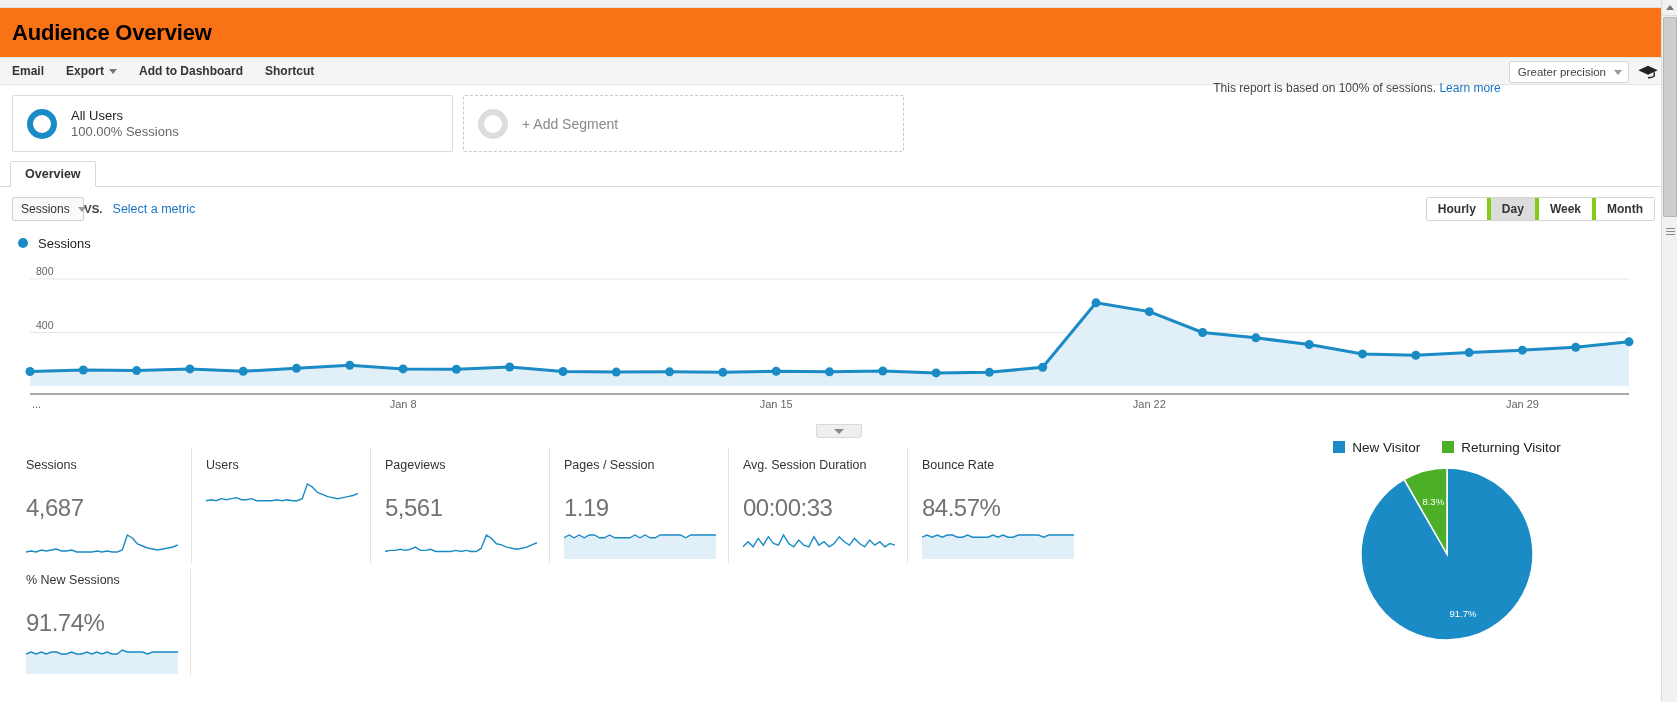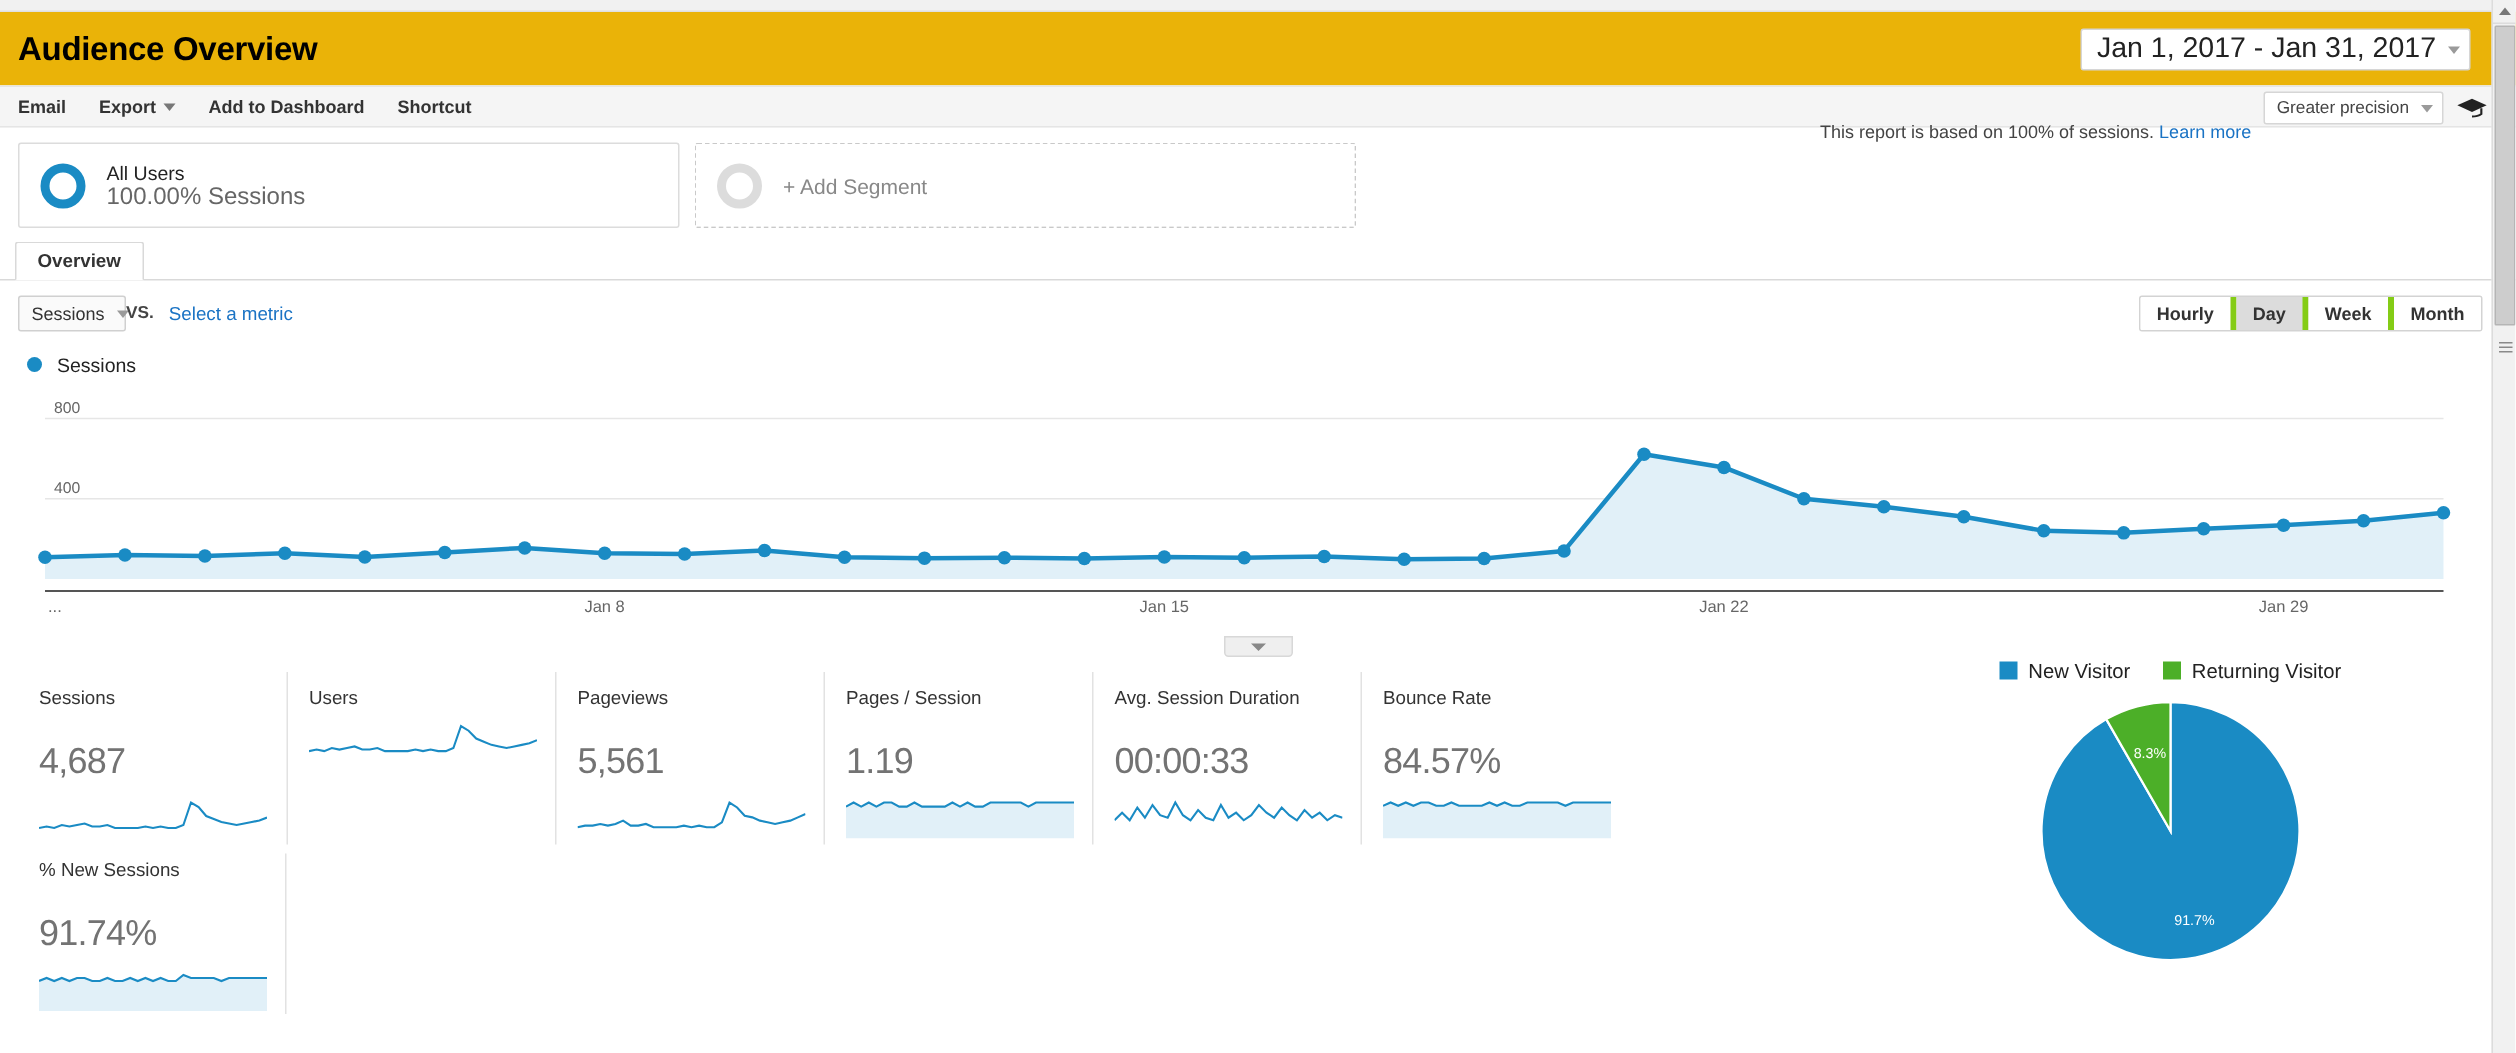--- a/index.html
+++ b/index.html
@@ -10,21 +10,21 @@
     background:#fff; color:#000; overflow:hidden;
     font-size:13px;
   }
   .page { position:relative; width:1677px; height:702px; background:#fff; }
 
   
   .topstrip { height:8px; background:#f1f1f1; border-bottom:1px solid #e0e0e0; }
 
   
   .header {
-    height:49px; background:#eab308; position:relative;
+    height:49px; background:#f97316; position:relative;
     display:flex; align-items:center; padding:0 12px;
   }
   .page-title { font-size:22px; font-weight:bold; color:#000; letter-spacing:-.2px; }
   .daterange {
     position:absolute; right:30px; top:11px;
     display:flex; align-items:center;
     border:1px solid #d6d6d6; background:#fff;
     height:28px; padding:0 6px 0 10px; border-radius:2px;
   }
   .daterange .dr-text { font-size:19px; color:#222; white-space:nowrap; }
@@ -50,21 +50,21 @@
   
   .segbar { padding:10px 12px 0 12px; display:flex; gap:10px; background:#fff; }
   .segment {
     width:441px; height:57px; border:1px solid #dcdcdc; border-radius:2px;
     display:flex; align-items:center; padding:0 14px; background:#fff;
   }
   .segment.add { width:441px; border:1px dashed #c9c9c9; }
   .donut { width:30px; height:30px; border-radius:50%; border:6px solid #1a8bc4; margin-right:14px; flex:0 0 auto; }
   .donut.gray { border-color:#dcdcdc; }
   .seg-text .seg-name { font-size:13px; color:#222; line-height:16px; }
-  .seg-text .seg-sub  { font-size:16px; color:#666; line-height:15px;text-align:right; }
+  .seg-text .seg-sub  { font-size:13px; color:#666; line-height:15px;text-align:right; }
   .addseg-label { font-size:14px; color:#888; }
 
   
   .tabsrow { margin-top:9px; position:relative; height:26px; }
   .tabsrow:after { content:""; position:absolute; left:0; right:0; bottom:0; height:1px; background:#d9d9d9; }
   .tab {
     position:absolute; left:10px; bottom:0; height:26px; padding:0 14px;
     border:1px solid #d9d9d9; border-bottom:1px solid #fff; background:#fff;
     font-size:12.5px; font-weight:bold; color:#333;
     display:flex; align-items:center; border-radius:2px 2px 0 0; z-index:2;
@@ -132,24 +132,20 @@
 </style>
 </head>
 <body>
 
 <div class="page">
 
   <div class="topstrip"></div>
 
   <div class="header">
     <div class="page-title">Audience Overview</div>
-    <div class="daterange">
-      <span class="dr-text">Jan 1, 2017 - Jan 31, 2017</span>
-      <span class="caret"></span>
-    </div>
   </div>
 
   <div class="actionsbar">
     <div class="action">
       <span>Email</span>
     </div>
     <div class="action">
       <span>Export</span>
       <span class="caret"></span>
     </div>

